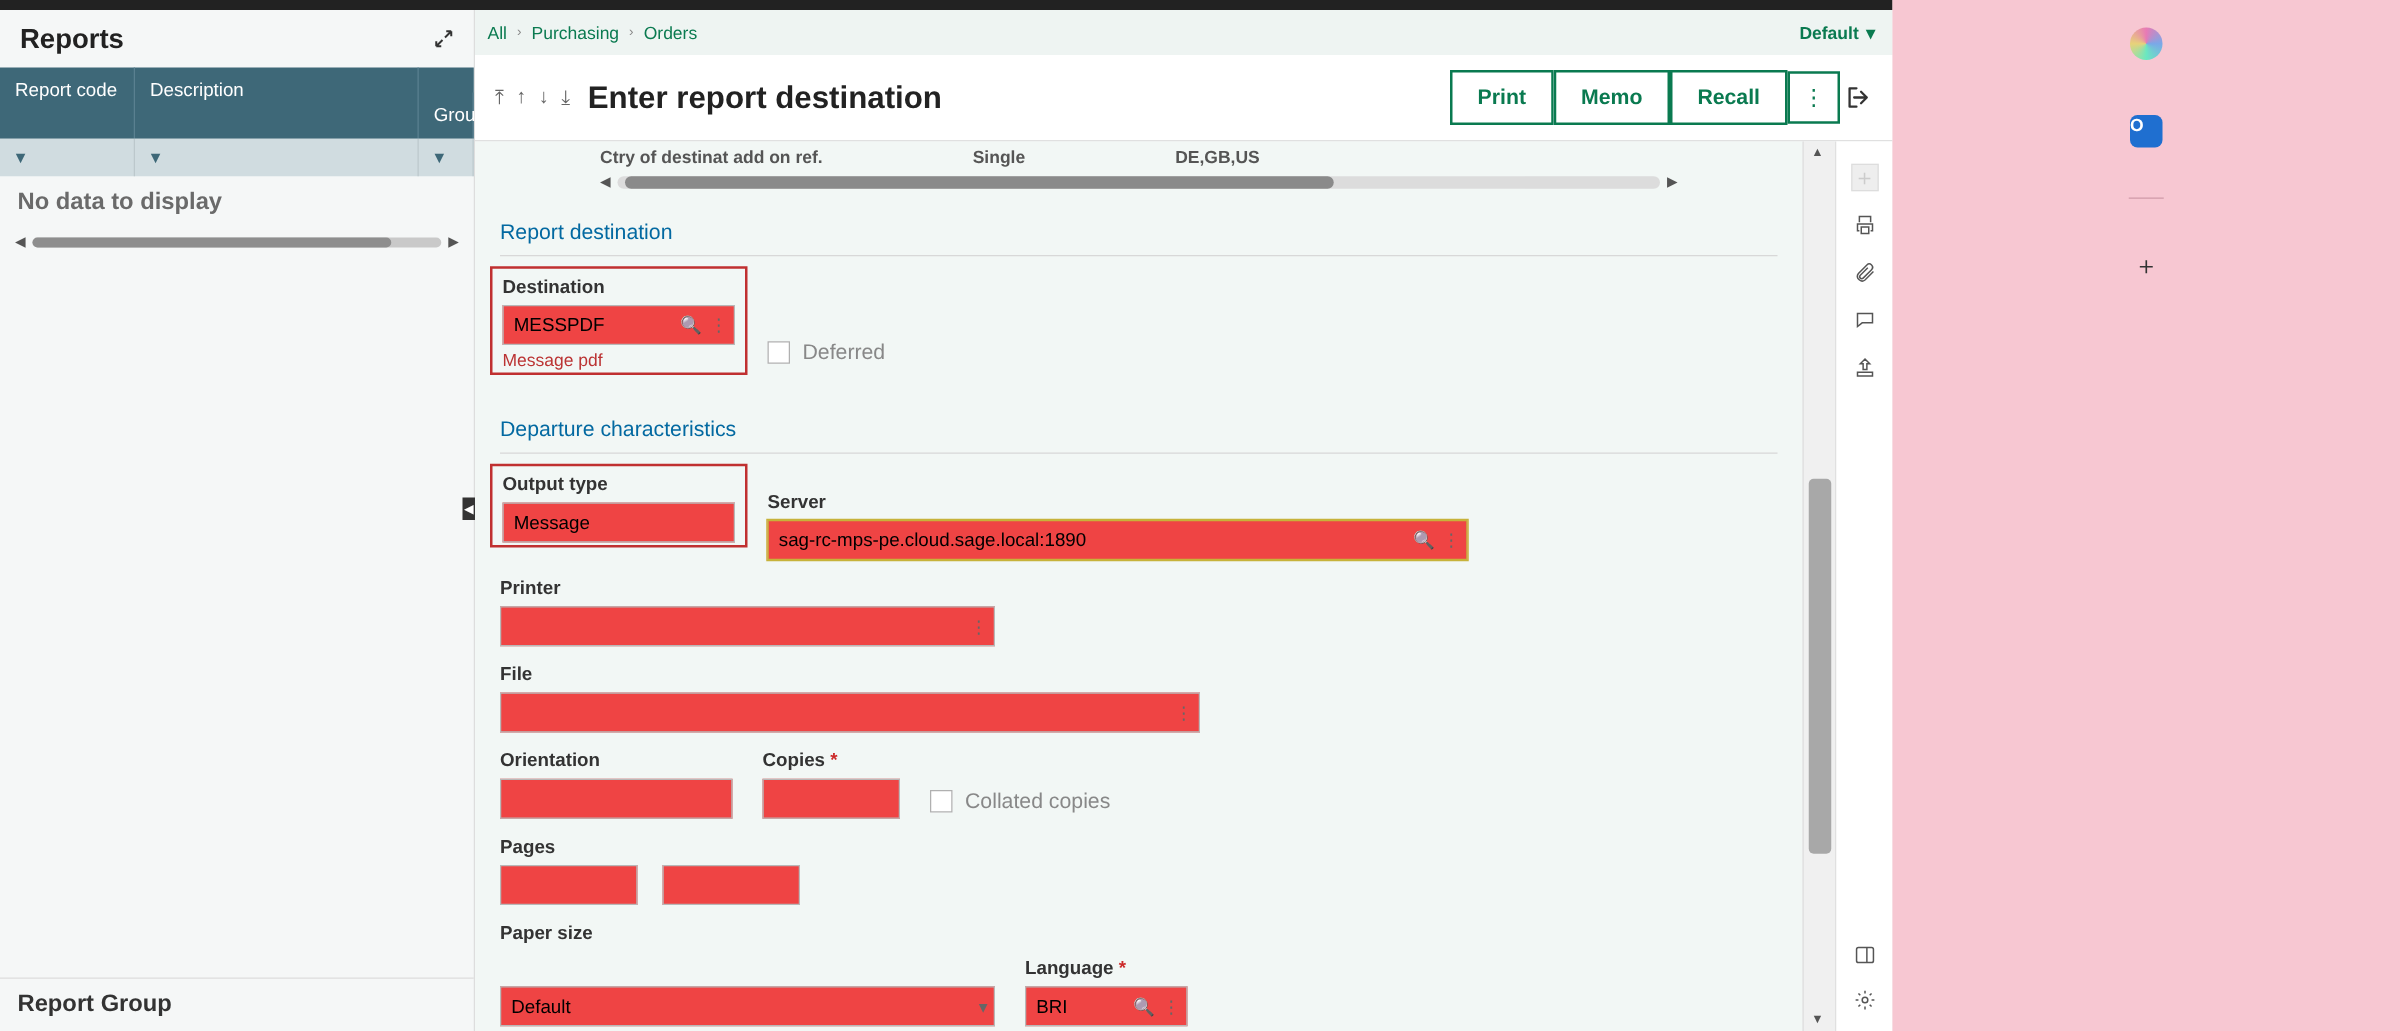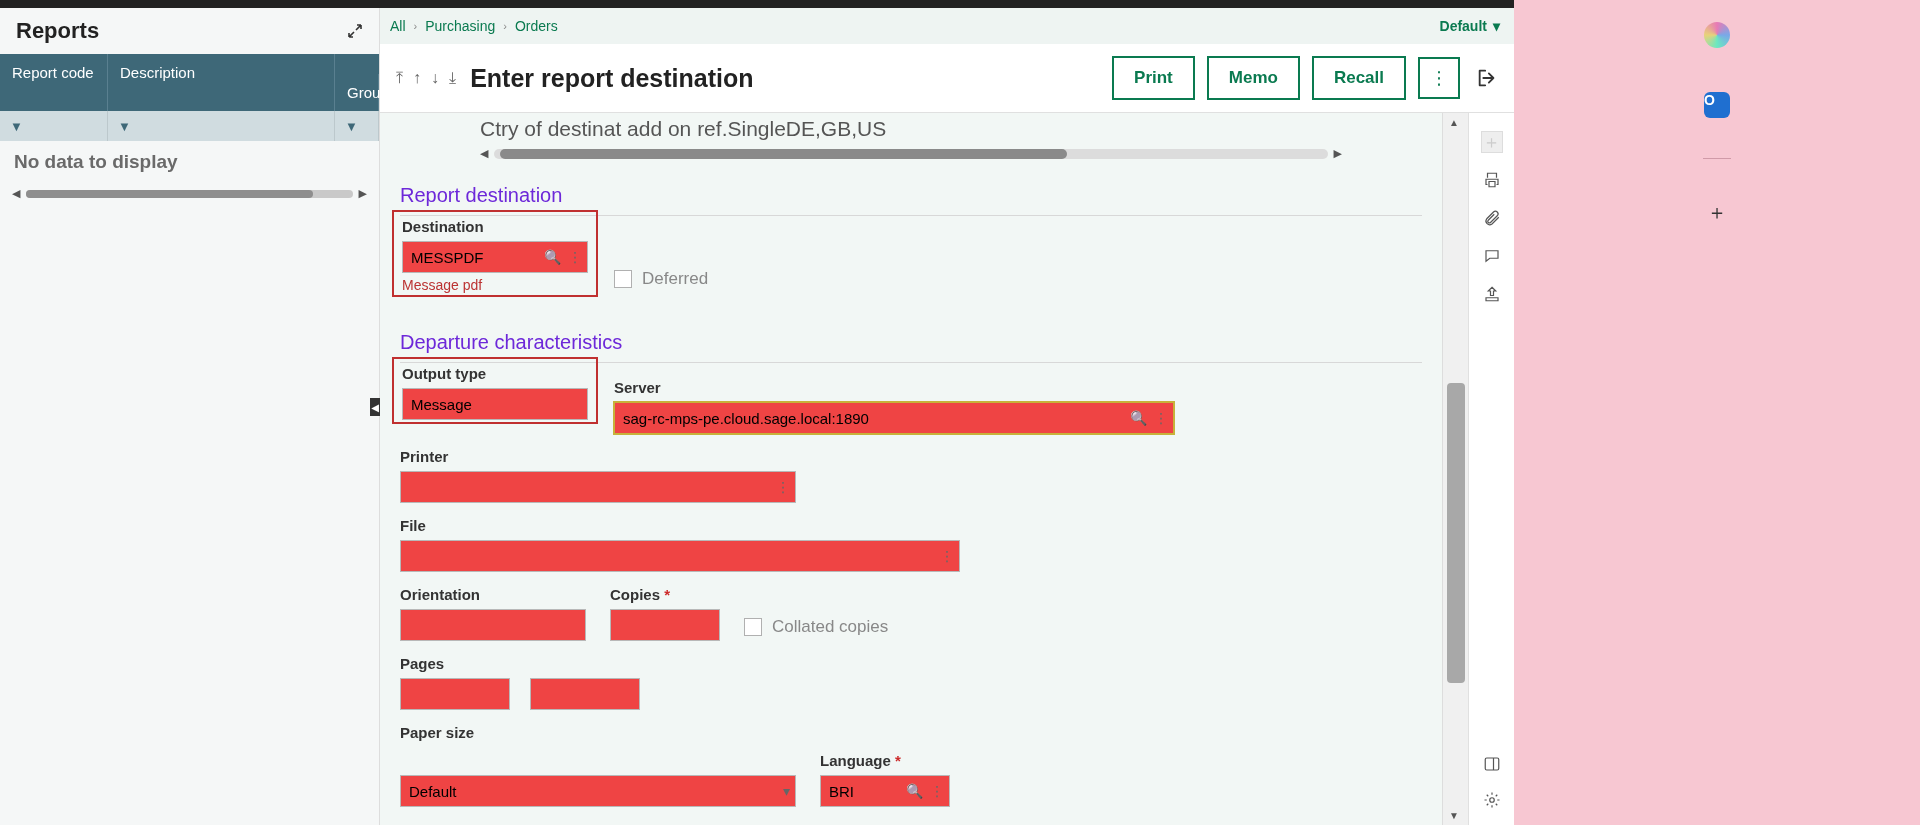--- a/index.html
+++ b/index.html
@@ -38,40 +38,40 @@
 .breadcrumb-bar { height: 36px; display: flex; align-items: center; justify-content: space-between; padding: 0 14px 0 10px; background: #eef4f2; }
 .crumbs { display: flex; align-items: center; gap: 8px; font-size: 14px; }
 .crumb { color: #0a7a50; cursor: pointer; }
 .crumb-sep { color: #888; font-size: 11px; }
 .default-dd { display: flex; align-items: center; gap: 6px; color: #0a7a50; font-size: 14px; font-weight: bold; cursor: pointer; }
 
 .title-bar { background: #fff; border-bottom: 1px solid #e0e0e0; padding: 12px 16px; display: flex; align-items: center; gap: 14px; }
 .nav-arrows { display: flex; gap: 10px; color: #666; }
 .nav-arrows span { cursor: pointer; font-size: 16px; }
 .page-title { font-size: 25px; font-weight: bold; color: #222; flex: 1; }
-.action-btns { display: flex; gap: 12px; align-items: center; }
+.action-btns { display: flex; align-items: center; }
 .btn { border: 2px solid #0a7a50; color: #0a7a50; background: #fff; padding: 10px 20px; font-size: 17px; font-weight: bold; cursor: pointer; }
 .btn-icon { border: 2px solid #0a7a50; width: 42px; height: 42px; display: flex; align-items: center; justify-content: center; color: #0a7a50; cursor: pointer; font-size: 18px; }
 .exit-icon { font-size: 22px; color: #333; cursor: pointer; margin-left: 4px; }
 
 
 .form-wrap { flex: 1; overflow: hidden; position: relative; display: flex; }
 .form-scroll { flex: 1; padding: 0 20px 20px 20px; overflow-y: hidden; }
-.prev-frag { color: #555; font-size: 21px; padding: 4px 80px; display:flex; white-space:nowrap; }
+.prev-frag { color: #555; font-size: 14px; padding: 4px 80px; display:flex; gap:120px; white-space:nowrap;font-weight:bold; }
 .inner-hscroll { display:flex; align-items:center; gap:6px; padding: 2px 80px 14px 80px; }
 .inner-hscroll .arr { color:#555; font-size:11px;}
 .inner-hscroll .trk { flex:1; height:10px; background:#dcdcdc; border-radius:5px; position:relative;}
 .inner-hscroll .thb { position:absolute; left:6px; width:68%; height:10px; background:#8a8a8a; border-radius:5px;}
 
 .vscroll { width: 26px; background: #f0f0f0; border-left: 1px solid #ddd; position: relative; }
 .vscroll .up,.vscroll .down { position:absolute; left:6px; font-size:10px; color:#555;}
 .vscroll .up{ top:4px;} .vscroll .down{ bottom:4px;}
 .vscroll .thumb { position:absolute; left:4px; top:270px; width:18px; height:300px; background:#a8a8a8; border-radius:4px;}
 
-.section-head { font-size: 20px; color: #6d28d9; padding: 10px 0 8px 0; border-bottom: 1px solid #d8d8d8; }
+.section-head { font-size: 17px; color: #0369a1; padding: 10px 0 8px 0; border-bottom: 1px solid #d8d8d8; margin-bottom: 14px; }
 .field-row { display: flex; gap: 24px; align-items: flex-end; margin-bottom: 14px; flex-wrap: wrap; }
 .field { display: flex; flex-direction: column; }
 .label { font-size: 15px; color: #333; margin-bottom: 6px; }
 .label.req::after { content: " *"; color: #cc2a2a; }
 .input-wrap { position: relative; display: flex; align-items: center; }
 .input { height: 32px; border: 1px solid #b8b8b8; padding: 0 8px; font-size: 15px; background: #ef4444; width: 100%; }
 .icons-right { position: absolute; right: 6px; display: flex; gap: 6px; color: #666; }
 .icons-right span { cursor: pointer; font-size: 14px; }
 .hint { font-size: 14px; color: #b33; margin-top: 4px; }
 .checkbox { width: 18px; height: 18px; border: 1px solid #b0b0b0; background: #fff; display: inline-block; }
@@ -135,20 +135,21 @@
         <div class="filter-cell c3"><span class="funnel">▼</span></div>
       </div>
       <div class="no-data">No data to display</div>
       <div class="h-scroll">
         <span class="arr">◀</span>
         <div class="track">
             <div class="thumb"></div>
           </div>
         <span class="arr">▶</span>
       </div>
+      <div class="left-bottom">Report Group</div>
       <div class="collapse-handle">◀</div>
     </div>
 
     <div class="right-area">
       <div class="breadcrumb-bar">
         <div class="crumbs">
           <span class="crumb">All</span>
           <span class="crumb-sep">›</span>
           <span class="crumb">Purchasing</span>
           <span class="crumb-sep">›</span>

